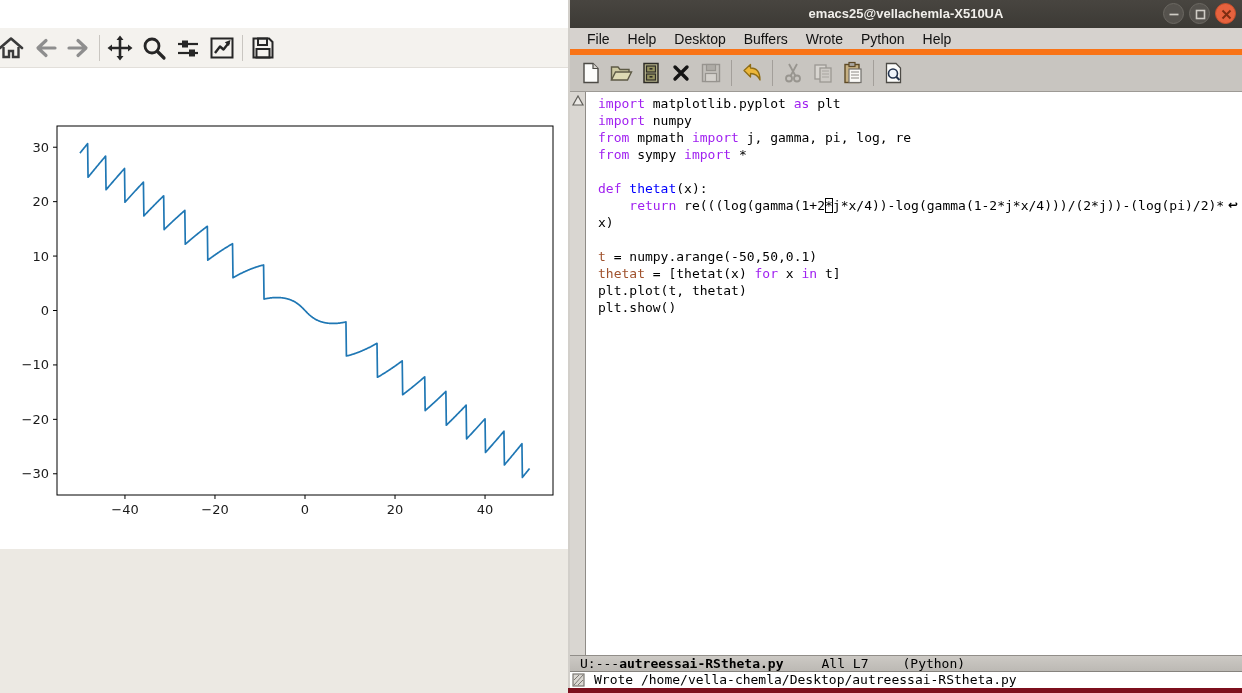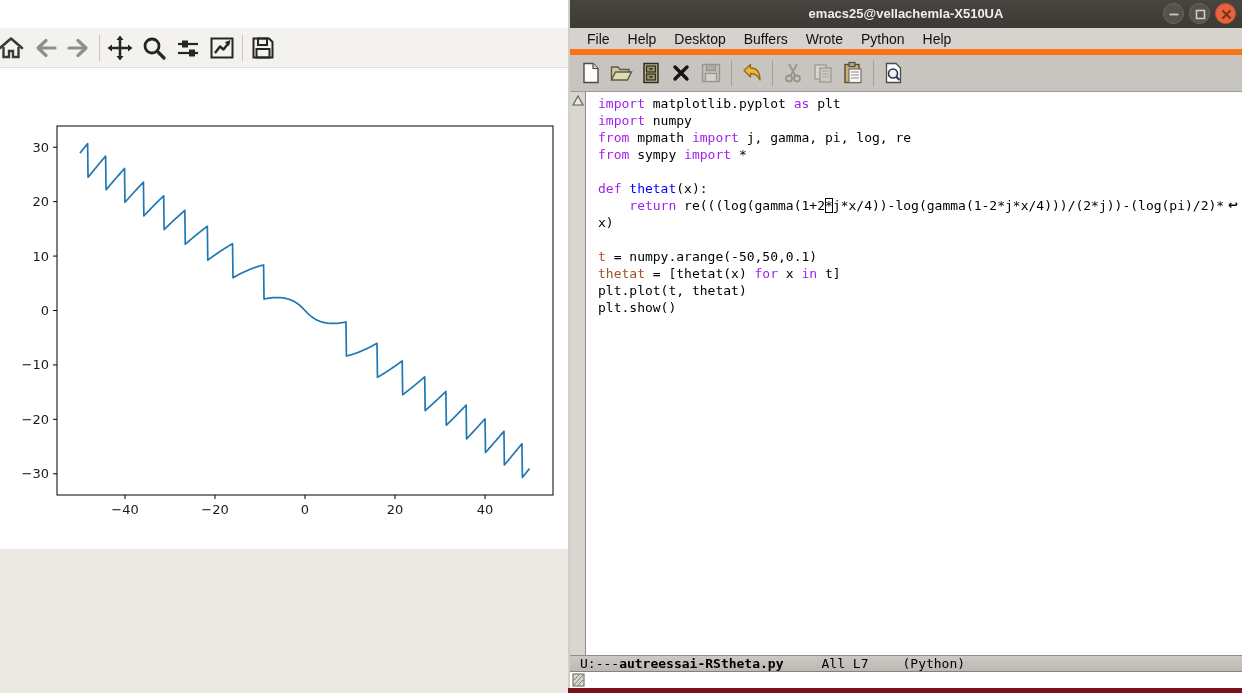--- a/index.html
+++ b/index.html
@@ -277,16 +277,17 @@
     <span style="font-weight:bold; ">autreessai-RStheta.py</span>
     <span style="margin-left:38px;">All L7</span>
     <span style="margin-left:34px;">(Python)</span>
   </div>
 
   <div class="abs" id="em-echo">
     <svg id="echo-grip" width="14" height="14">
       <rect x="1" y="1" width="11" height="12" fill="#dbd8d3" stroke="#7b7873" stroke-width="1.2"></rect>
       <path d="M2 12 L11 2 M2 7 L7 2 M6 12 L11 7" stroke="#7b7873" stroke-width="1"></path>
     </svg>
+    <span id="echo-text">Wrote /home/vella-chemla/Desktop/autreessai-RStheta.py</span>
   </div>
 </div>
 
 <div class="abs" id="maroon-strip"></div>
 
 </body></html>

